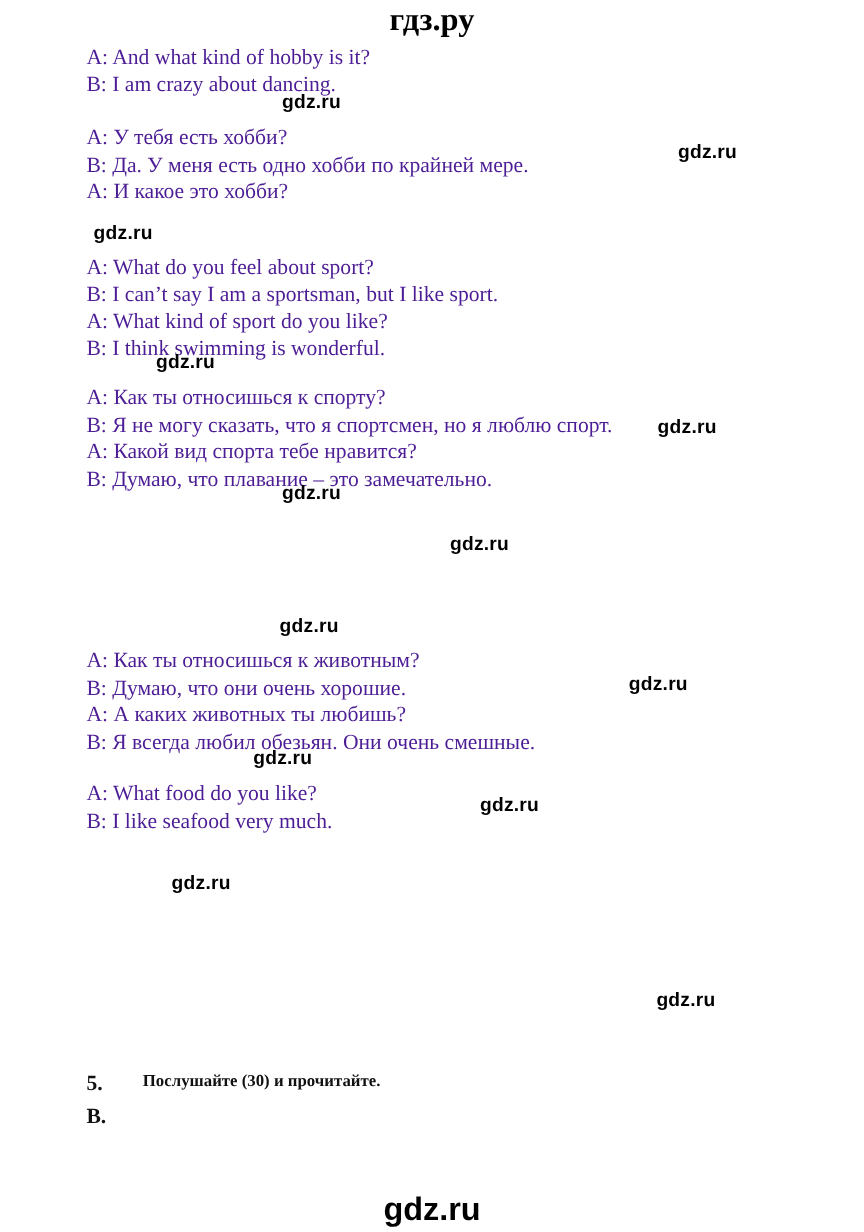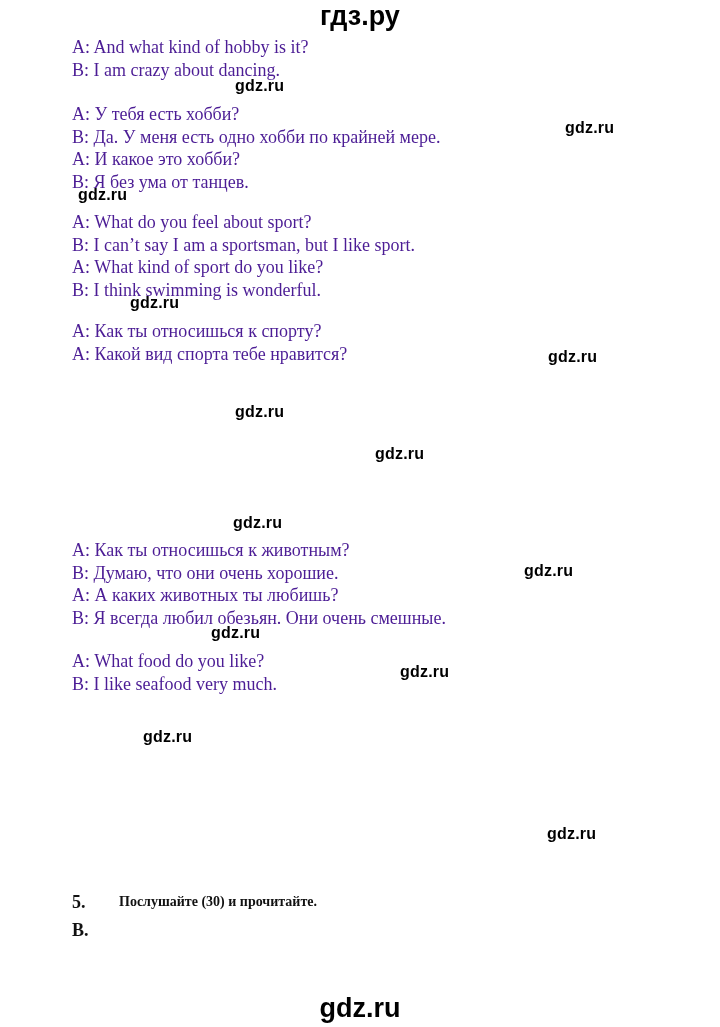--- a/index.html
+++ b/index.html
@@ -16,21 +16,21 @@
     color: #111111;
     font-family: "Liberation Serif", serif;
   }
   .site-header {
     position: absolute;
     top: 1px;
     left: 0;
     width: 100%;
     margin: 0;
     text-align: center;
-    font-family: Liberation Sans, sans-serif;
+    font-family: Liberation Serif, serif;
     font-weight: bold;
     font-size: 27px;
     line-height: 30px;
     color: #000000;
   }
   .dialog {
     position: absolute;
     left: 72px;
     right: 10px;
   }
@@ -97,36 +97,37 @@
   <section class="dialog" style="top:36px">
     <p>A: And what kind of hobby is it?</p>
     <p>B: I am crazy about dancing.</p>
   </section>
   <span class="wm" style="left:235px; top:78px">gdz.ru</span>
 
   <section class="dialog" style="top:103px">
     <p>A: У тебя есть хобби?</p>
     <p>B: Да. У меня есть одно хобби по крайней мере.</p>
     <p>A: И какое это хобби?</p>
-    <p>B: Я без ума от танцев.</p>
   </section>
   <span class="wm" style="left:565px; top:120px">gdz.ru</span>
   <span class="wm" style="left:78px; top:187px">gdz.ru</span>
 
   <section class="dialog" style="top:211px">
     <p>A: What do you feel about sport?</p>
     <p>B: I can’t say I am a sportsman, but I like sport.</p>
     <p>A: What kind of sport do you like?</p>
     <p>B: I think swimming is wonderful.</p>
   </section>
   <span class="wm" style="left:130px; top:295px">gdz.ru</span>
 
   <section class="dialog" style="top:320px">
     <p>A: Как ты относишься к спорту?</p>
+    <p>B: Я не могу сказать, что я спортсмен, но я люблю спорт.</p>
     <p>A: Какой вид спорта тебе нравится?</p>
+    <p>B: Думаю, что плавание – это замечательно.</p>
   </section>
   <span class="wm" style="left:548px; top:349px">gdz.ru</span>
   <span class="wm" style="left:235px; top:404px">gdz.ru</span>
 
   <span class="wm" style="left:375px; top:446px">gdz.ru</span>
   <span class="wm" style="left:233px; top:515px">gdz.ru</span>
 
   <section class="dialog" style="top:539px">
     <p>A: Как ты относишься к животным?</p>
     <p>B: Думаю, что они очень хорошие.</p>

